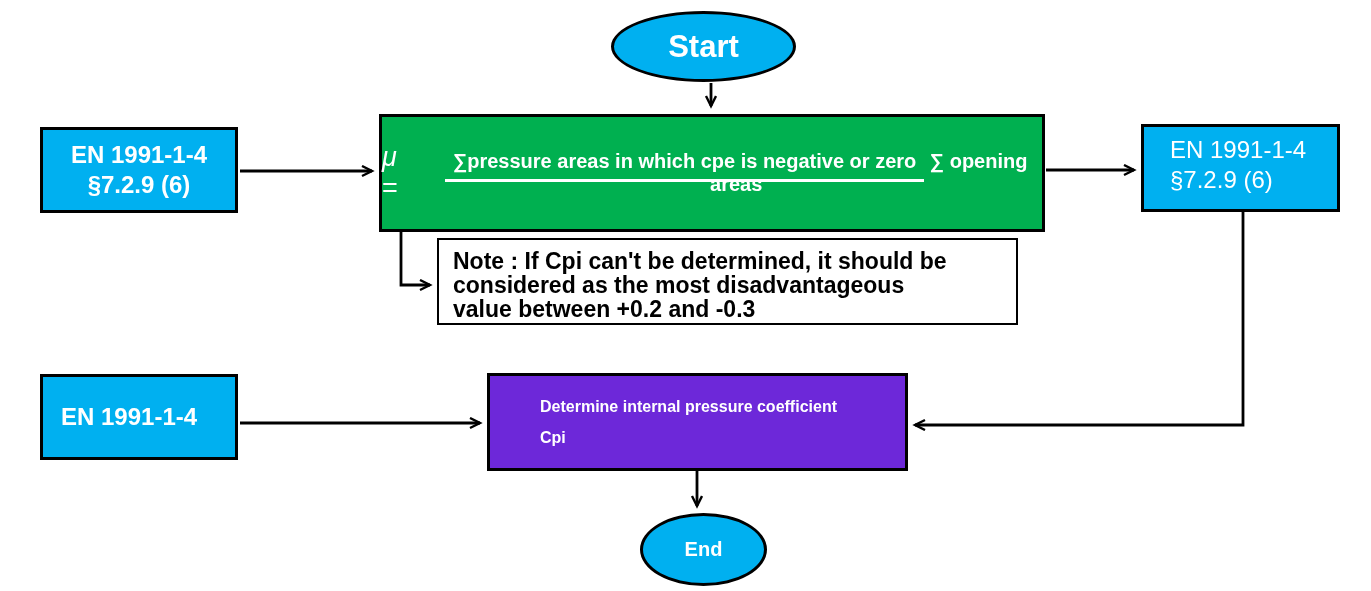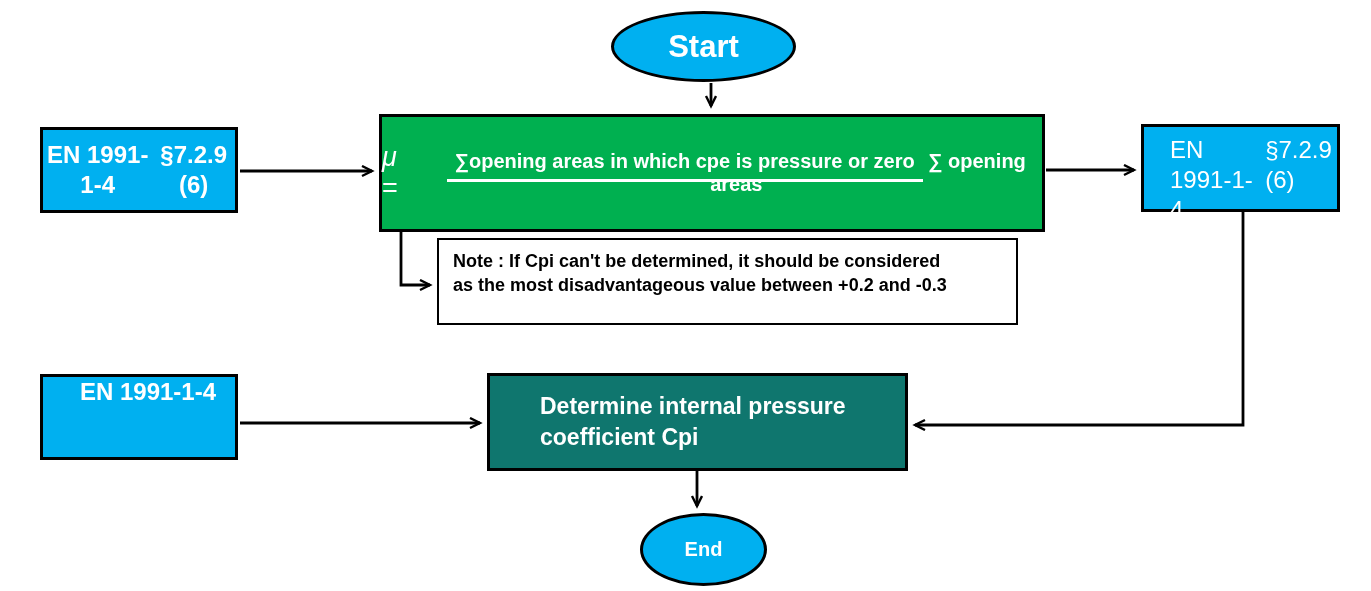--- a/index.html
+++ b/index.html
@@ -41,21 +41,21 @@
   .terminator.start { left: 611px; top: 11px;  width: 185px; height: 71px; font-size: 31px; }
   .terminator.end   { left: 640px; top: 513px; width: 127px; height: 73px; font-size: 20px; }
 
   .ref {
     background: #00B0F0;
     border: 3px solid #000000;
     color: #ffffff;
     font-size: 24px;
     line-height: 30px;
     display: flex;
-    flex-direction: row;
+    flex-direction: column;
   }
   .ref span { display: block; }
   .ref.top-left {
     left: 40px; top: 127px; width: 198px; height: 86px;
     font-weight: bold;
     align-items: center;
     justify-content: center;
     text-align: center;
   }
   .ref.top-right {
@@ -99,32 +99,32 @@
   .fraction .denominator {
     padding-top: 6px;
   }
 
   .note-box {
     left: 437px; top: 238px; width: 581px; height: 87px;
     background: #ffffff;
     border: 2px solid #000000;
     color: #000000;
     font-weight: bold;
-    font-size: 18px;
+    font-size: 23px;
     line-height: 24px;
     padding: 9px 58px 6px 14px;
   }
 
   .process-box {
     left: 487px; top: 373px; width: 421px; height: 98px;
-    background: #0f766e;
+    background: #6d28d9;
     border: 3px solid #000000;
     color: #ffffff;
     font-weight: bold;
-    font-size: 23px;
+    font-size: 16px;
     line-height: 31px;
     display: flex;
     align-items: center;
     padding: 0 42px 0 50px;
   }
 </style>
 </head>
 <body>
 
 <div class="canvas">
@@ -154,21 +154,21 @@
     <span>EN 1991-1-4</span>
     <span>§7.2.9 (6)</span>
   </div>
 
   <div class="node formula-box">
     <span class="formula-lhs">
       <span class="mu">μ</span>
       <span>=</span>
     </span>
     <span class="fraction">
-      <span class="numerator">∑opening areas in which cpe is pressure or zero</span>
+      <span class="numerator">∑pressure areas in which cpe is negative or zero</span>
       <span class="denominator">∑ opening areas</span>
     </span>
   </div>
 
   <div class="node ref top-right">
     <span>EN 1991-1-4</span>
     <span>§7.2.9 (6)</span>
   </div>
 
   <div class="node note-box">

